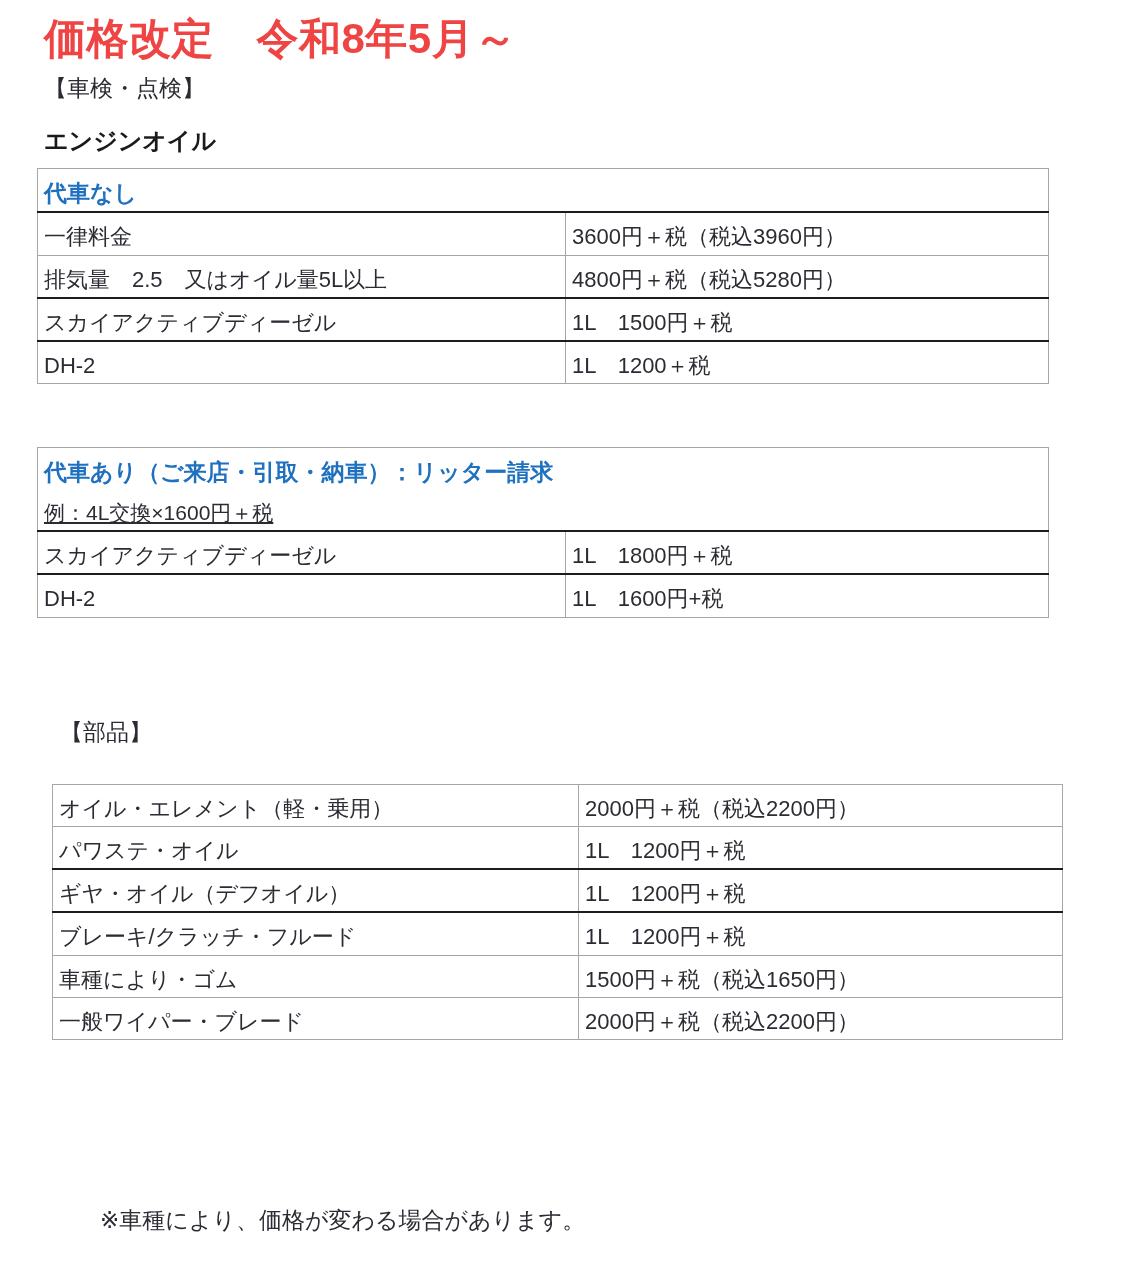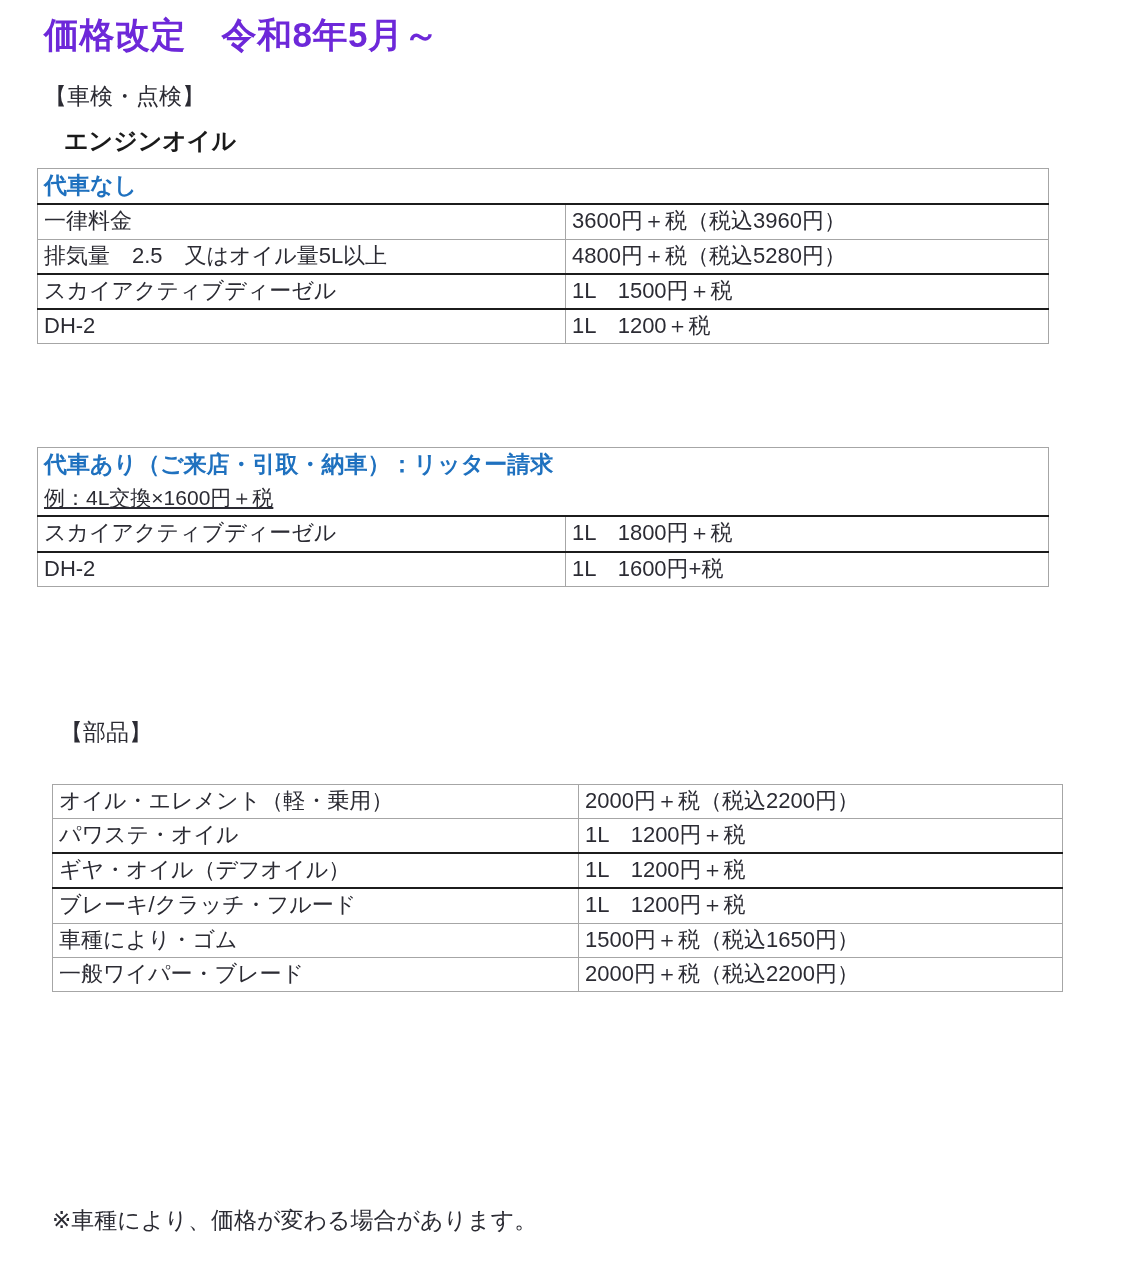--- a/index.html
+++ b/index.html
@@ -15,51 +15,51 @@
     font-family: "Liberation Sans", "DejaVu Sans", sans-serif;
     color: #231f20;
     overflow: hidden;
   }
 
   
   .doc-title {
     position: absolute;
     left: 44px;
     top: 16px;
-    font-size: 35px;
+    font-size: 42px;
     font-weight: bold;
-    color: #6d28d9;
+    color: #ef4444;
     letter-spacing: 0.5px;
     white-space: pre;
     line-height: 1.1;
   }
   .section-label {
     position: absolute;
     left: 44px;
     font-size: 23px;
     color: #2b2b33;
     white-space: pre;
     line-height: 1.15;
   }
-  .section-label.bold { font-weight: bold; color: #1a1a1a; margin-left: 20px; }
-
-  #label-shaken { top: 83px; }
+  .section-label.bold { font-weight: bold; color: #1a1a1a; }
+
+  #label-shaken { top: 75px; }
   #label-engine-oil { top: 127px; font-size: 24px; }
   #label-parts { left: 60px; top: 719px; }
 
   
   .price-table {
     position: absolute;
     border-collapse: collapse;
     table-layout: fixed;
     background: #ffffff;
   }
   .price-table td {
     border: 1px solid #a6a6a6;
-    padding: 2px 4px 3px 6px;
+    padding: 10px 4px 3px 6px;
     font-size: 22px;
     line-height: 1.28;
     color: #2b2b33;
     vertical-align: middle;
     white-space: pre;
     height: 34px;
     box-sizing: border-box;
   }
   .price-table td.hdr {
     color: #1f71bf;
@@ -94,21 +94,21 @@
   
   .footer-notes {
     position: absolute;
     left: 52px;
     top: 1122px;
     font-size: 23px;
     line-height: 1.72;
     color: #2b2b33;
     white-space: pre;
   }
-  .footer-notes div { white-space: pre; }
+  .footer-notes div { white-space: pre; margin-left: 48px; }
 </style>
 </head>
 <body>
 
 <div class="doc-title">価格改定　令和8年5月～</div>
 
 <div class="section-label" id="label-shaken">【車検・点検】</div>
 
 <div class="section-label bold" id="label-engine-oil">エンジンオイル</div>
 

